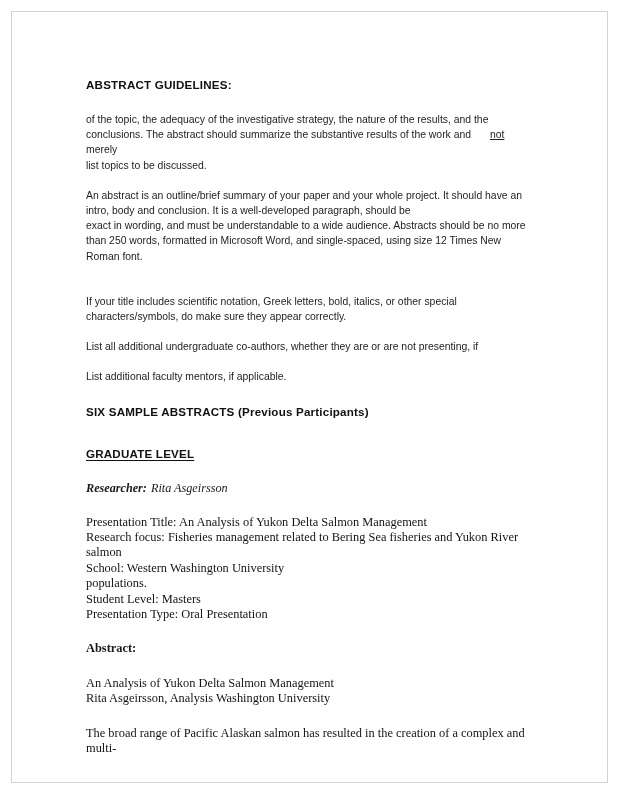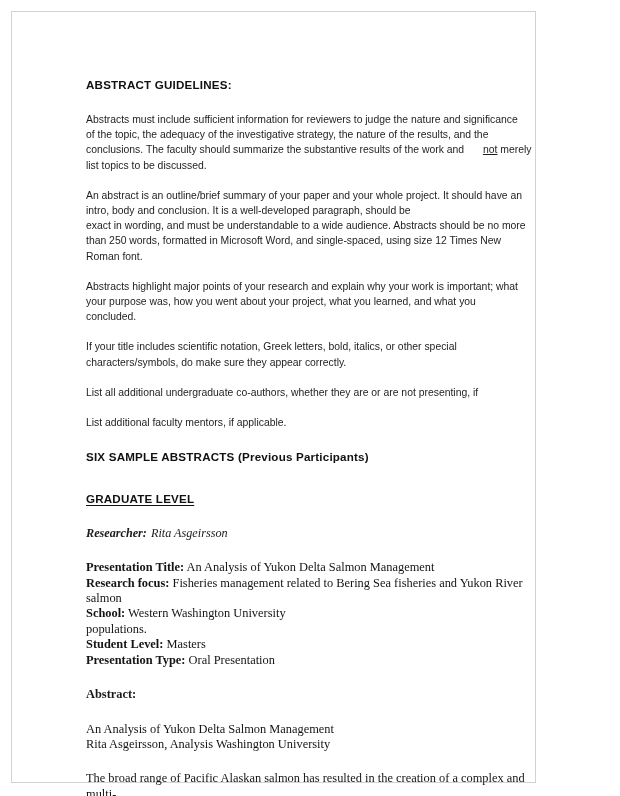--- a/index.html
+++ b/index.html
@@ -12,21 +12,21 @@
     height: 796px;
     overflow: hidden;
     font-family: "Liberation Sans", sans-serif;
     color: #1a1a1a;
   }
 
   .page-sheet {
     position: absolute;
     left: 11px;
     top: 11px;
-    width: 525px;
+    width: 597px;
     height: 772px;
     background: #ffffff;
     border: 1px solid #d2d2d2;
     box-sizing: border-box;
   }
 
   .doc-body {
     position: absolute;
     left: 74px;
     top: 65px;
@@ -62,21 +62,21 @@
   u.inline-underline { text-decoration: underline; margin-left: 16px; }
 
   
   .serif-block {
     font-family: "Liberation Serif", "DejaVu Serif", serif;
     font-size: 12.4px;
     line-height: 15.4px;
     color: #141414;
   }
   .serif-block .lbl {
-    font-weight: bold;
+    font-weight: normal;
     margin-top: 27px;
   }
   .researcher-line {
     font-family: "Liberation Serif", "DejaVu Serif", serif;
     font-size: 12.2px;
     font-style: italic;
     line-height: 15px;
   }
   .researcher-line .lbl {
     font-weight: bold;
@@ -102,45 +102,39 @@
 <div class="page-sheet">
   <div class="doc-body">
 
     
     <div class="heading-sans">ABSTRACT GUIDELINES:</div>
 
     <div class="gap-lg"></div>
 
     
     <div class="sans-block">
-      <p class="para">Abstracts must include sufficient information for reviewers to judge the nature and significance</p>
       <p class="para">of the topic, the adequacy of the investigative strategy, the nature of the results, and the</p>
-      <p class="para"><span>conclusions. The faculty should summarize the substantive results of the work and </span><u class="inline-underline">not</u><span> merely</span></p>
+      <p class="para"><span>conclusions. The abstract should summarize the substantive results of the work and </span><u class="inline-underline">not</u><span> merely</span></p>
       <p class="para">list topics to be discussed.</p>
     </div>
 
     <div class="gap-md"></div>
 
     
     <div class="sans-block">
       <p class="para">An abstract is an outline/brief summary of your paper and your whole project. It should have an</p>
       <p class="para">intro, body and conclusion. It is a well-developed paragraph, should be</p>
       <p class="para">exact in wording, and must be understandable to a wide audience. Abstracts should be no more</p>
       <p class="para">than 250 words, formatted in Microsoft Word, and single-spaced, using size 12 Times New</p>
       <p class="para">Roman font.</p>
     </div>
 
     <div class="gap-md"></div>
 
     
-    <div class="sans-block">
-      <p class="para">Abstracts highlight major points of your research and explain why your work is important; what</p>
-      <p class="para">your purpose was, how you went about your project, what you learned, and what you</p>
-      <p class="para">concluded.</p>
-    </div>
 
     <div class="gap-md"></div>
 
     
     <div class="sans-block">
       <p class="para">If your title includes scientific notation, Greek letters, bold, italics, or other special</p>
       <p class="para">characters/symbols, do make sure they appear correctly.</p>
     </div>
 
     <div class="gap-md"></div>

